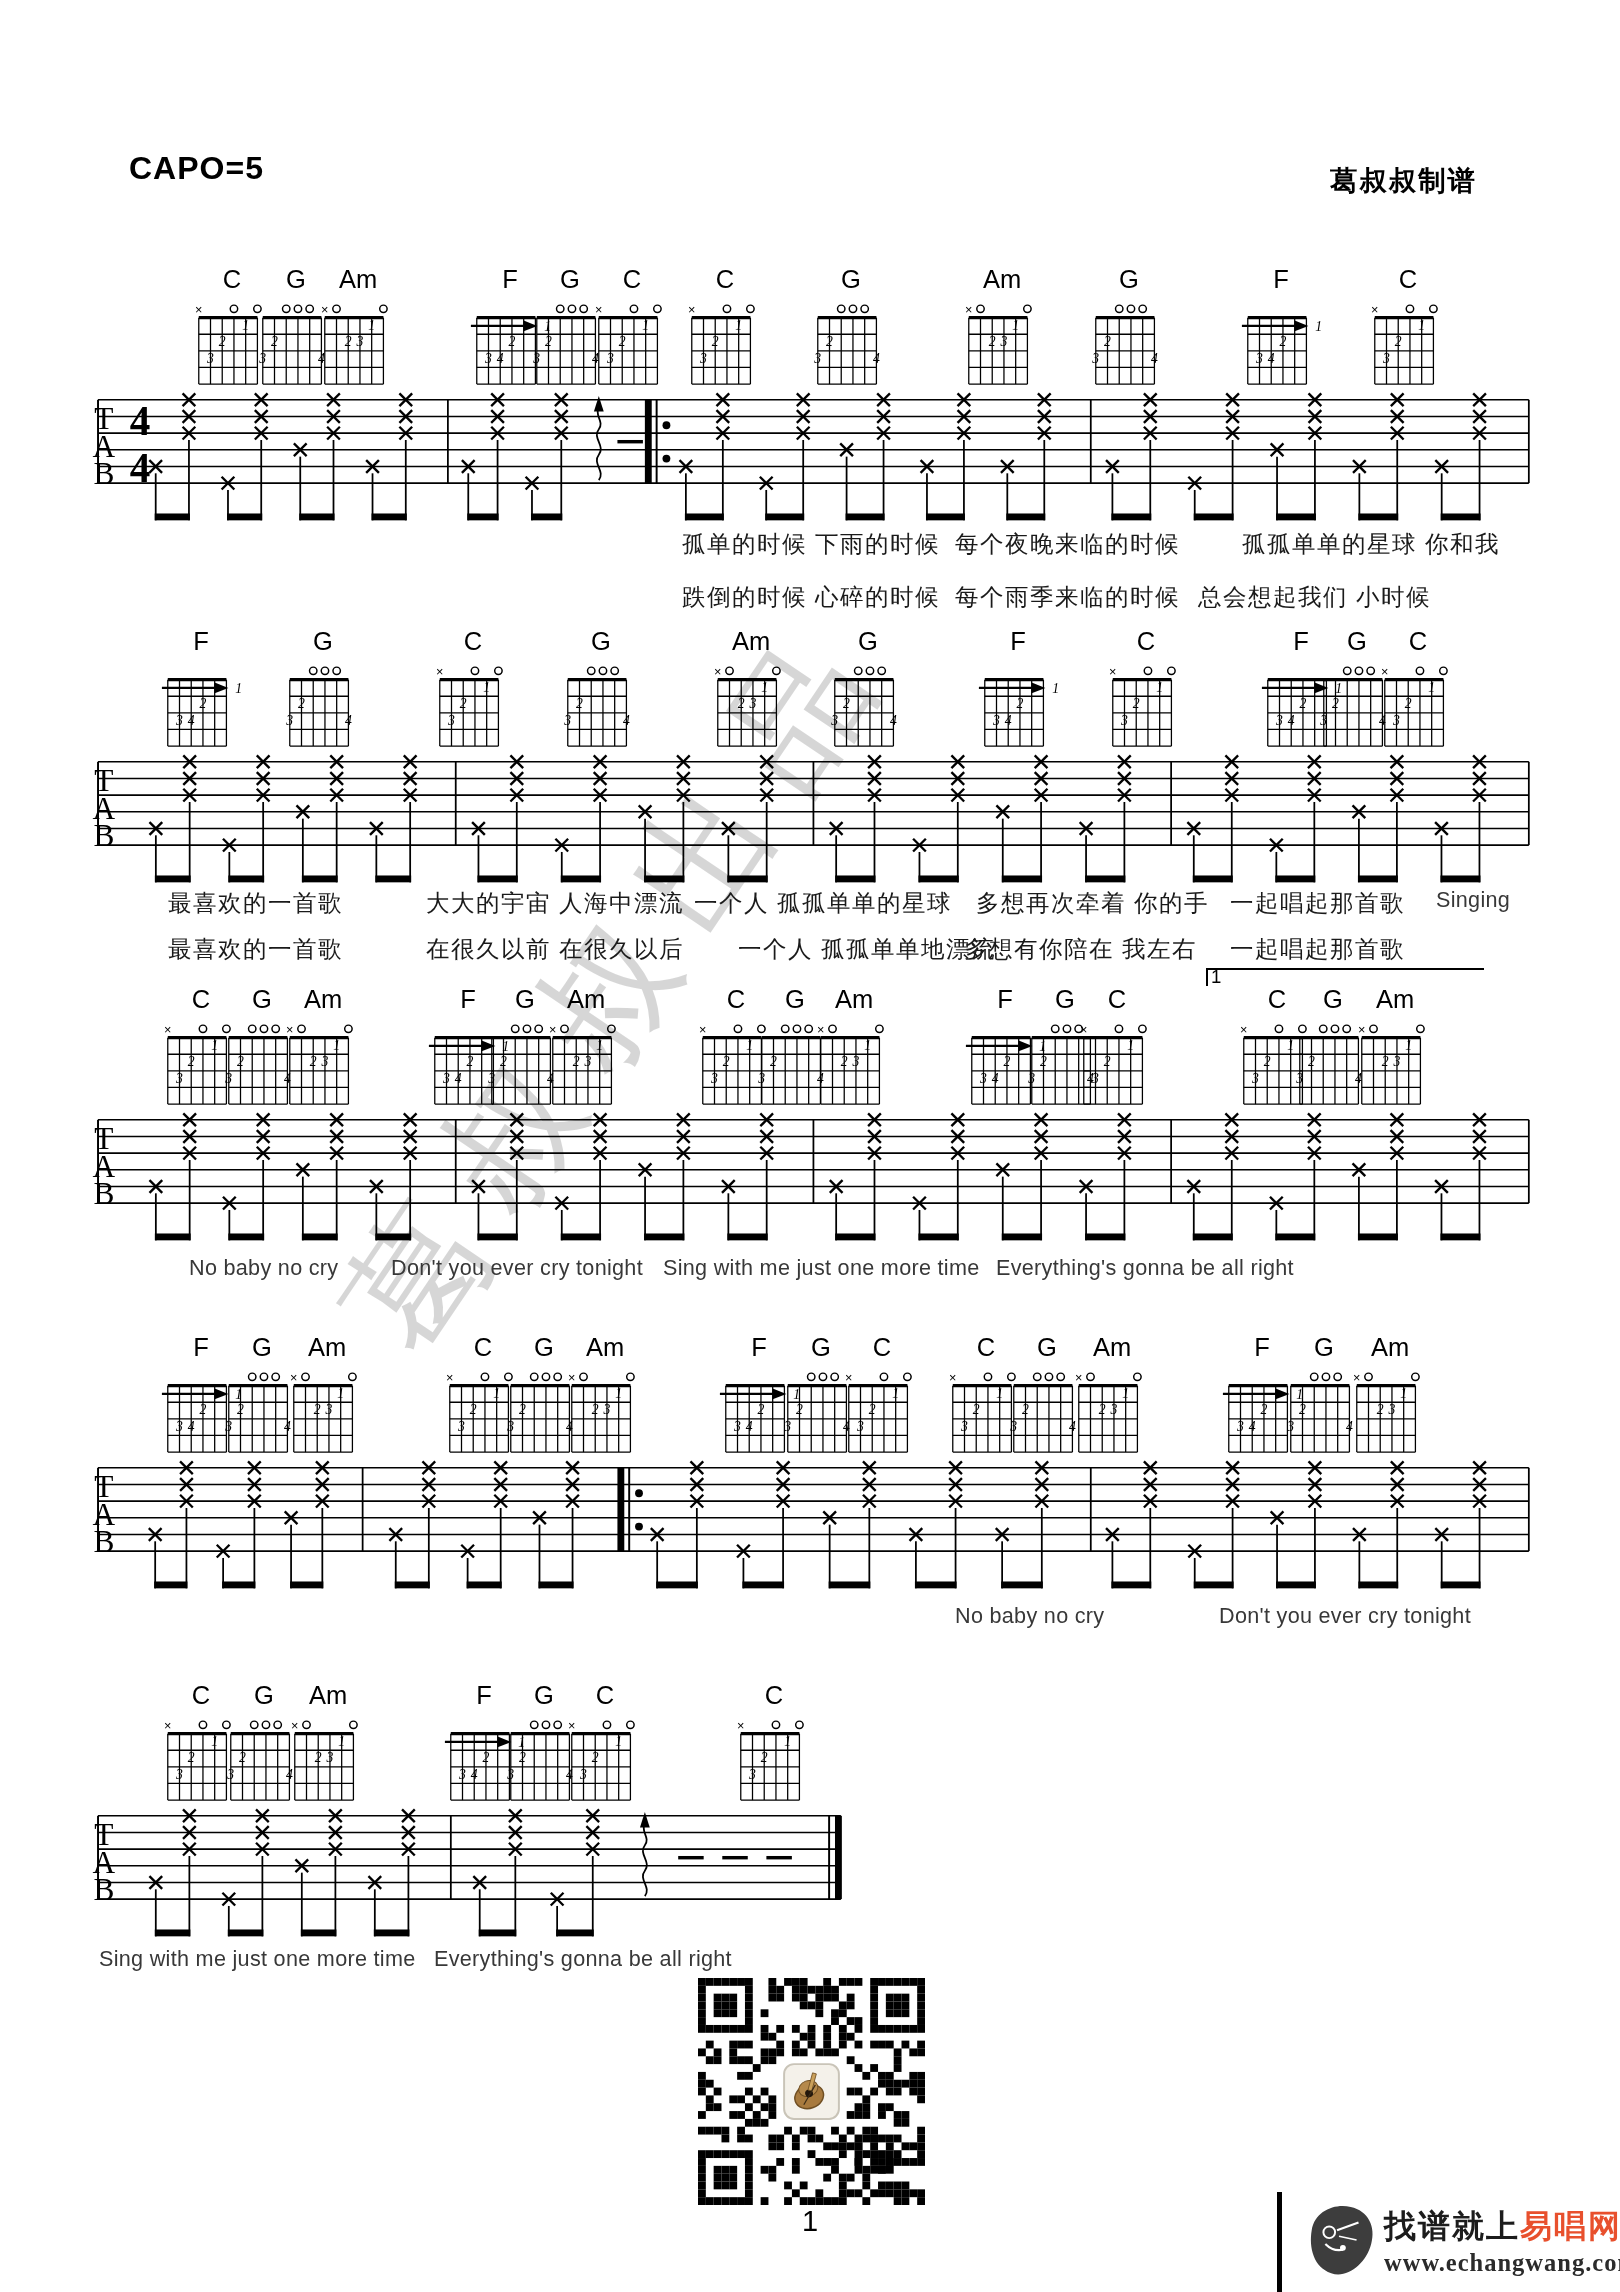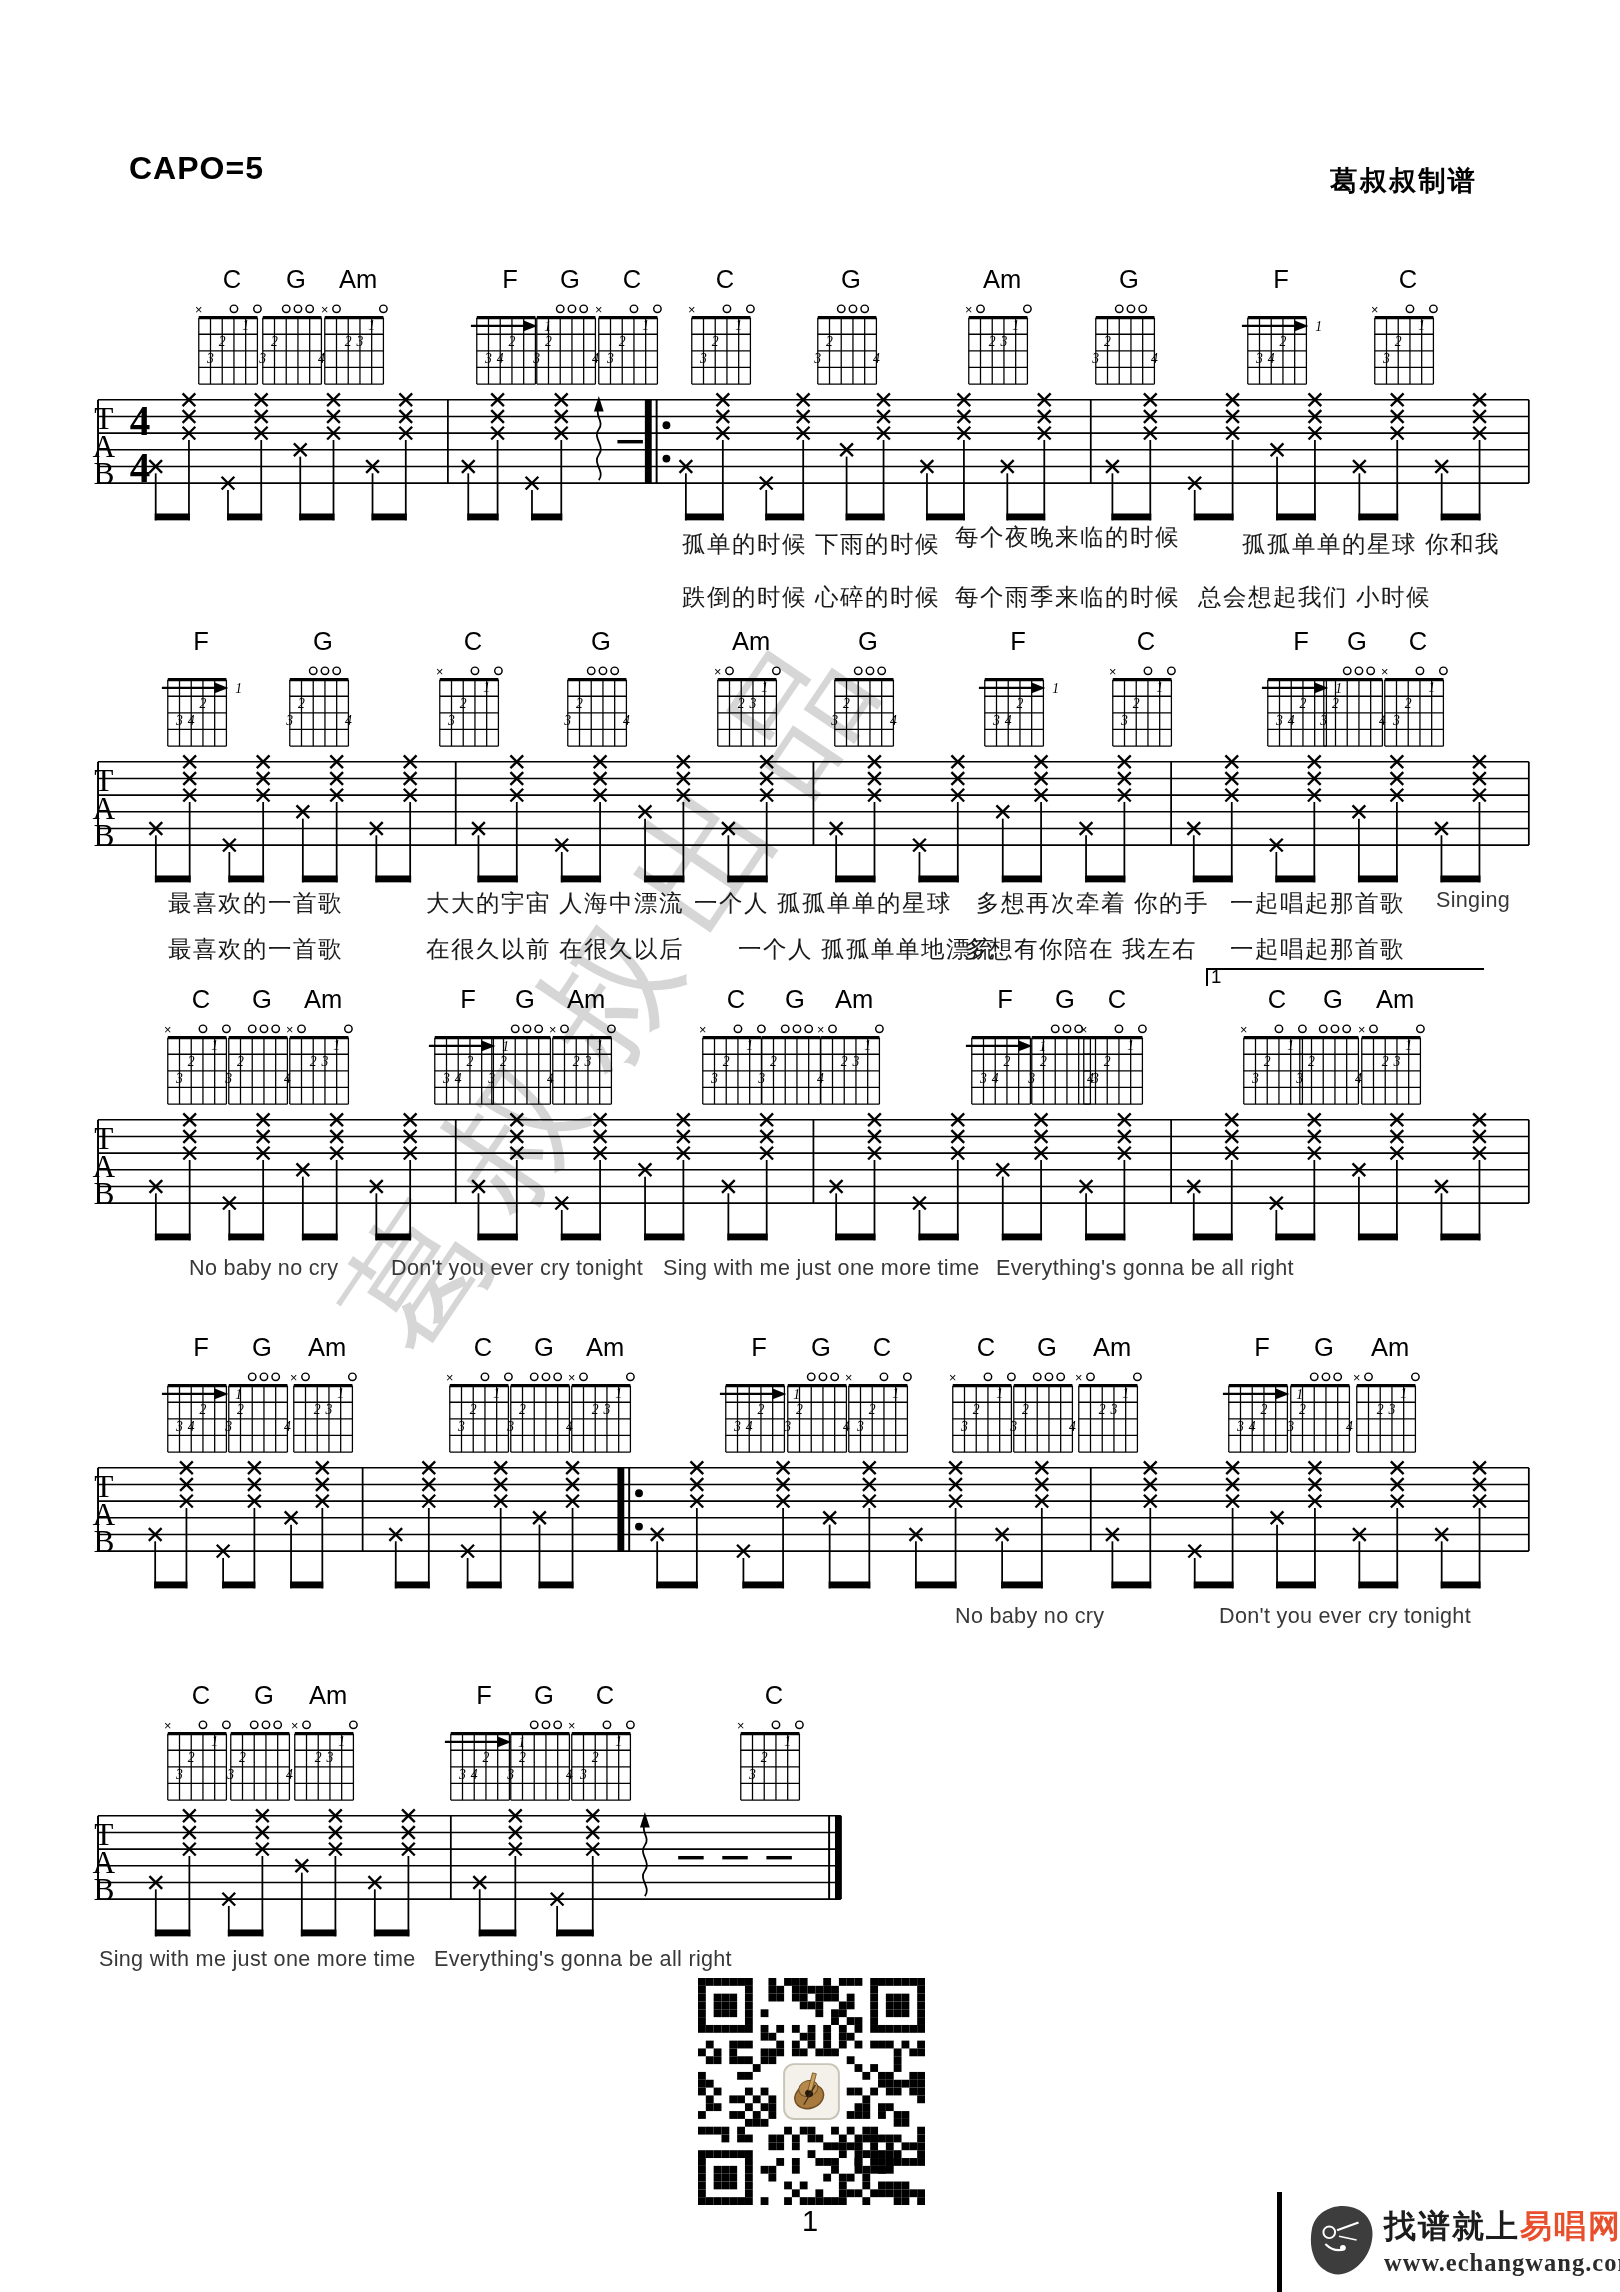--- a/index.html
+++ b/index.html
@@ -465,21 +465,21 @@
           <line x1="1503.22" y1="33.5" x2="1516.22" y2="20.5" stroke="#000" stroke-width="2.4"></line>
           <line x1="1503.22" y1="37.5" x2="1516.22" y2="50.5" stroke="#000" stroke-width="2.4"></line>
           <line x1="1503.22" y1="50.5" x2="1516.22" y2="37.5" stroke="#000" stroke-width="2.4"></line>
           <line x1="1509.72" y1="51" x2="1509.72" y2="133" stroke="#000" stroke-width="1.8"></line>
           <rect x="1470.08" y="126" width="40.6400000000001" height="7" fill="#000"></rect>
           <path d="M 611 92 c 7 -9 -7 -17 0 -26 c 7 -9 -7 -17 0 -26 c 6 -8 -5 -14 0 -22" fill="none" stroke="#000" stroke-width="1.8"></path>
           <polygon points="606,22 616,22 611,6" fill="#000"></polygon>
           <rect x="630" y="51" width="26" height="3.5" fill="#000"></rect>
         </svg>
         <div class="lyric" style="left: 682px; top: 263px;">孤单的时候 下雨的时候</div>
-        <div class="lyric" style="left: 955px; top: 256px;">每个夜晚来临的时候</div>
+        <div class="lyric" style="left: 955px; top: 263px;">每个夜晚来临的时候</div>
         <div class="lyric" style="left: 1242px; top: 263px;">孤孤单单的星球 你和我</div>
         <div class="lyric" style="left: 682px; top: 316px;">跌倒的时候 心碎的时候</div>
         <div class="lyric" style="left: 955px; top: 316px;">每个雨季来临的时候</div>
         <div class="lyric" style="left: 1198px; top: 316px; text-align: right;">总会想起我们 小时候</div>
       </div>
       <div class="system" style="top: 627px; height: 372px;">
         <div class="chord" style="left: 158px;"><div class="chord-label">F</div><svg width="86" height="94" viewBox="0 0 88 96">
             <line x1="10" y1="20" x2="70" y2="20" stroke="#000" stroke-width="3.5"></line>
             <line x1="10" y1="37" x2="70" y2="37" stroke="#000" stroke-width="1.3"></line>
             <line x1="10" y1="54" x2="70" y2="54" stroke="#000" stroke-width="1.3"></line>

